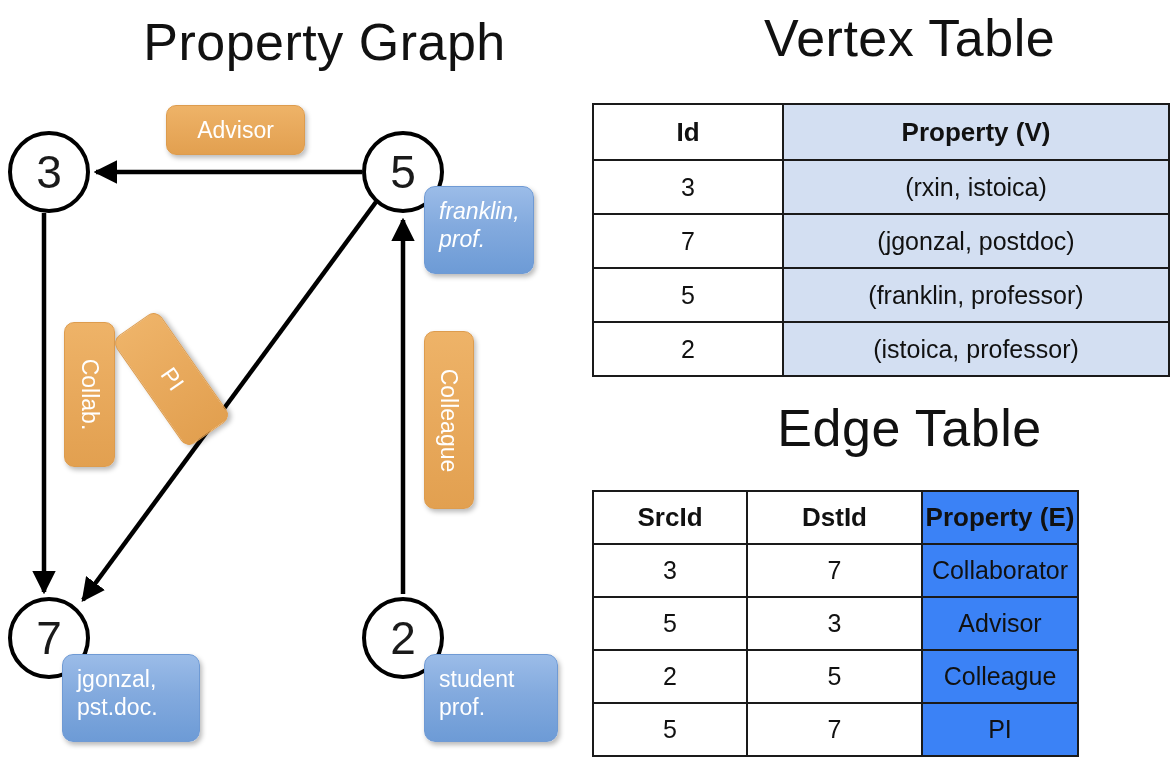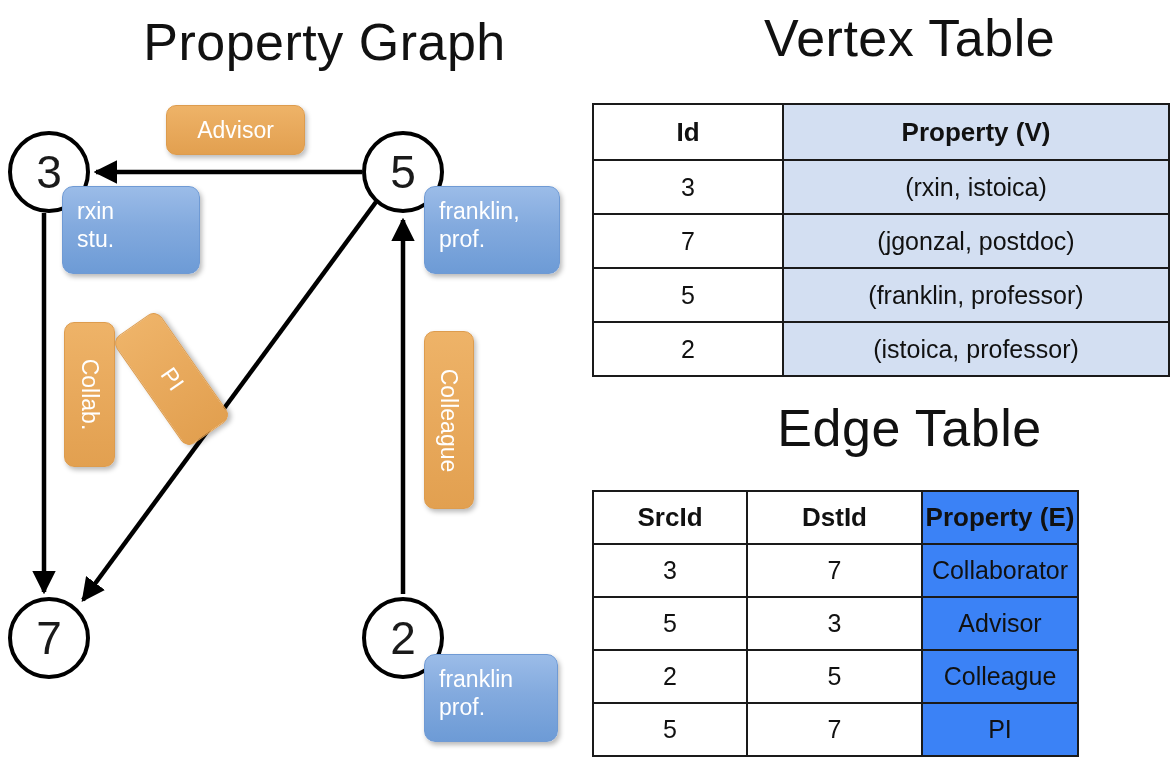--- a/index.html
+++ b/index.html
@@ -78,21 +78,21 @@
     color: #ffffff;
     font-size: 23px;
     font-weight: 300;
     line-height: 1.22;
     padding: 10px 0 10px 14px;
     box-sizing: border-box;
     z-index: 5;
     font-family: "Liberation Sans", sans-serif;
   }
   #prop-rxin     { left: 62px;  top: 186px; width: 138px; height: 88px; }
-  #prop-franklin { left: 424px; top: 186px; width: 136px; height: 88px; }
+  #prop-franklin { left: 424px; top: 186px; width: 110px; height: 88px; font-style: italic; }
   #prop-jgonzal  { left: 62px;  top: 654px; width: 138px; height: 88px; }
   #prop-istoica  { left: 424px; top: 654px; width: 134px; height: 88px; }
 
   
   .elabel {
     position: absolute;
     border-radius: 10px;
     background: linear-gradient(to bottom, #eeb368 0%, #e8a95c 50%, #e2a050 100%);
     border: 1px solid #dd9c4e;
     box-shadow: 2px 3px 5px rgba(0,0,0,0.27);
@@ -189,30 +189,30 @@
   <div class="vertex" id="vertex-5">
     <span>5</span>
   </div>
   <div class="vertex" id="vertex-7">
     <span>7</span>
   </div>
   <div class="vertex" id="vertex-2">
     <span>2</span>
   </div>
 
-  <div class="prop-box" id="prop-rxin">
-    <div>rxin</div>
-    <div>stu.</div>
-  </div>
   <div class="prop-box" id="prop-franklin">
     <div>franklin,</div>
     <div>prof.</div>
   </div>
+  <div class="prop-box" id="prop-jgonzal">
+    <div>jgonzal,</div>
+    <div>pst.doc.</div>
+  </div>
   <div class="prop-box" id="prop-istoica">
-    <div>franklin</div>
+    <div>student</div>
     <div>prof.</div>
   </div>
 
   <div class="elabel" id="elabel-advisor">
     <span>Advisor</span>
   </div>
   <div class="elabel" id="elabel-collab">
     <span class="vtext">Collab.</span>
   </div>
   <div class="elabel" id="elabel-pi">

